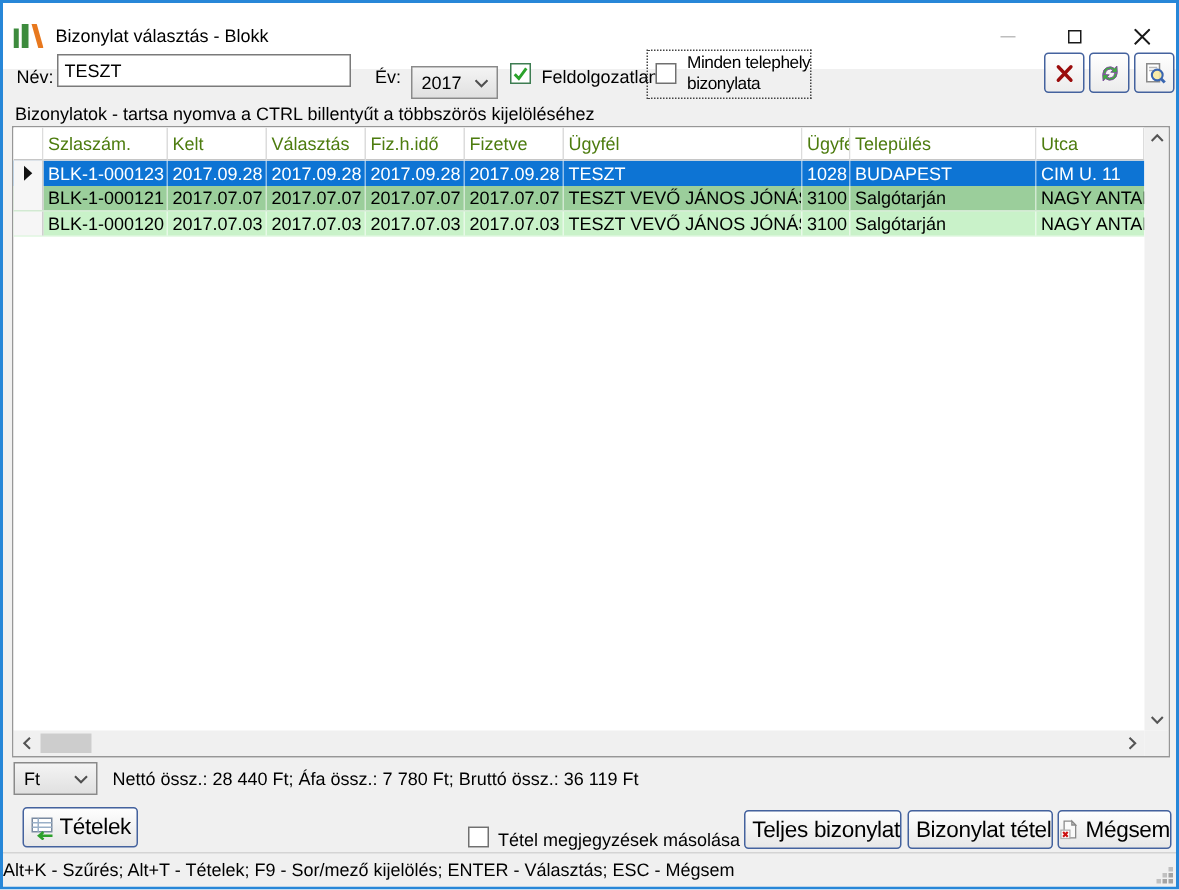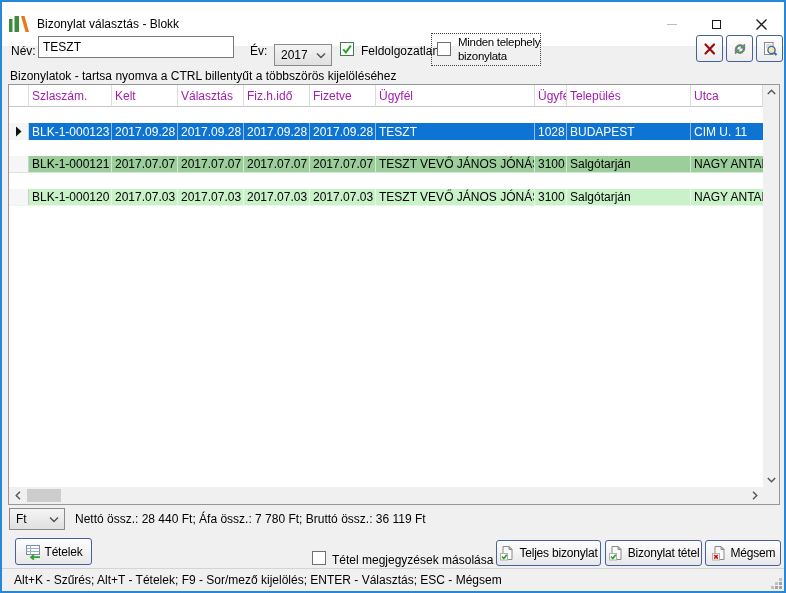--- a/index.html
+++ b/index.html
@@ -33,52 +33,52 @@
   .lbl-all{left:456px;top:33px;font-size:11.5px;letter-spacing:-0.3px;line-height:14px;white-space:nowrap;}
   .tbtn{position:absolute;width:27px;height:27px;border:1px solid #44629e;border-radius:3px;background:linear-gradient(#ffffff,#ececec);display:flex;align-items:center;justify-content:center;top:33px;}
   .tbtn1{left:694px;} .tbtn2{left:724px;} .tbtn3{left:754px;}
 
   
   .caption{position:absolute;left:8px;top:67px;white-space:nowrap;}
   .grid{position:absolute;left:6px;top:82px;width:772px;height:421px;border:1px solid #979797;background:#fff;}
   .grid-main{position:absolute;left:0;top:0;right:16px;bottom:17px;background:#fff;overflow:hidden;}
   .ghead,.grow{display:flex;width:100%;}
   .ghead{height:22px;}
-  .grow{height:17px;margin-top:16px;}
+  .grow{height:17px;}
   .gcell{border-right:1px solid rgba(255,255,255,0.55);padding:0 3px;overflow:hidden;white-space:nowrap;display:flex;align-items:center;font-size:12px;flex:0 0 auto;}
-  .ghead .gcell{background:#fff;border-right:1px solid #dcdcdc;border-bottom:1px solid #c6c6c6;color:#a21caf;}
+  .ghead .gcell{background:#fff;border-right:1px solid #dcdcdc;border-bottom:1px solid #c6c6c6;color:#4d7c0f;}
   .cs{width:20px;padding:0;justify-content:center;}
   .c0{width:83px;} .c1{width:66px;} .c2{width:66px;} .c3{width:66px;} .c4{width:66px;}
   .c5{width:159px;} .c6{width:32px;} .c7{width:124px;} .c8{flex:1 1 auto;border-right:none;}
   .grow .cs{background:#f6f6f6;border-right:1px solid #cfcfcf;}
   .r0{background:var(--row-selected-bg,#0d74d4);color:#fff;}
   .r1{background:var(--row-green-dark,#9bce9b);border-bottom:1px solid rgba(255,255,255,0.55);}
   .r2{background:var(--row-green-light,#c9f2c9);border-bottom:1px solid rgba(255,255,255,0.55);}
   .vscroll{position:absolute;right:0;top:0;bottom:17px;width:16px;background:#f0f0f0;display:flex;flex-direction:column;justify-content:space-between;align-items:center;padding:4px 0;}
   .hscroll{position:absolute;left:0;bottom:0;right:16px;height:17px;background:#f0f0f0;display:flex;align-items:center;}
   .hscroll .arr{width:17px;display:flex;justify-content:center;flex:0 0 auto;}
   .hthumb{width:34px;height:13px;background:#cdcdcd;margin-left:1px;}
   .hspacer{flex:1 1 auto;}
   .corner{position:absolute;right:0;bottom:0;width:16px;height:17px;background:#f0f0f0;}
 
   
   .cmb-ft{left:7px;top:506px;width:56px;height:22px;}
   .totals{position:absolute;left:73px;top:510px;white-space:nowrap;}
 
   
-  .btn{position:absolute;border:1px solid #44629e;border-radius:3px;background:linear-gradient(#fefefe,#e7e7e7);display:flex;align-items:center;justify-content:center;gap:4px;font-size:12px;letter-spacing:-0.2px;color:#000;white-space:nowrap;}
+  .btn{position:absolute;border:1px solid #44629e;border-radius:3px;background:linear-gradient(#fefefe,#e7e7e7);display:flex;align-items:center;justify-content:center;gap:4px;font-size:15px;letter-spacing:-0.2px;color:#000;white-space:nowrap;}
   .btn-tetelek{left:13px;top:536px;width:77px;height:27px;}
   .chk-copy{left:310px;top:549px;}
   .lbl-copy{left:330px;top:551px;}
   .btn-teljes{left:494px;top:538px;width:105px;height:26px;}
   .btn-btetel{left:603px;top:538px;width:97px;height:26px;}
   .btn-megsem{left:703px;top:538px;width:76px;height:26px;}
 
   
-  .statusbar{position:absolute;left:0;right:0;bottom:0;height:23px;background:#f0f0f0;border-top:1px solid #d4d4d4;display:flex;align-items:center;padding-left:12px;}
+  .statusbar{position:absolute;left:0;right:0;bottom:0;height:23px;background:#f0f0f0;border-top:1px solid #d4d4d4;display:flex;align-items:center;padding-left:0;}
   .grip{position:absolute;right:2px;bottom:2px;width:3px;height:3px;background:#a3a3a3;box-shadow:-4px 0 #a3a3a3,0 -4px #a3a3a3,-8px 0 #c0c0c0,0 -8px #c0c0c0,-4px -4px #c0c0c0;}
 </style>
 </head>
 <body>
 
 <div class="window">
 
   <div class="titlebar">
     <svg class="app-icon" width="20" height="16" viewBox="0 0 20 16">
       <rect x="0" y="3" width="3.5" height="13" fill="#3d8b3d"></rect>

